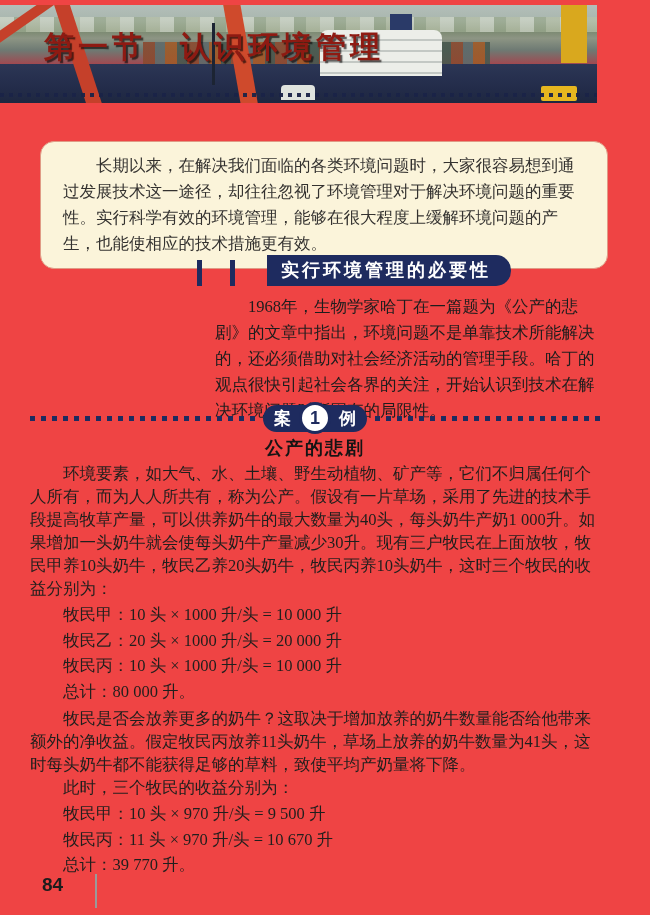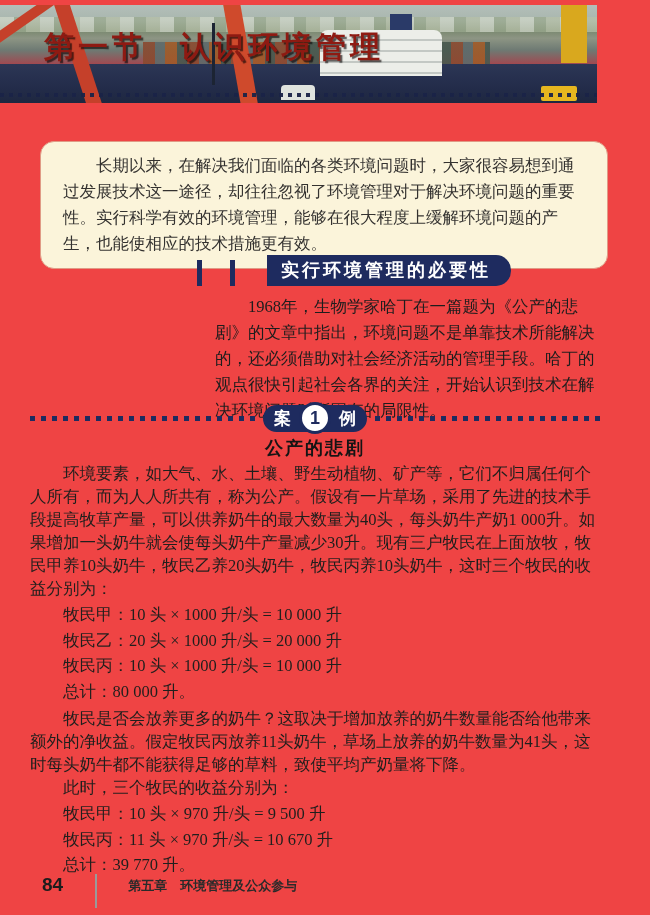--- a/index.html
+++ b/index.html
@@ -164,16 +164,15 @@
     <div class="calc-block">
       <div class="calc">牧民甲：10 头 × 970 升/头 = 9 500 升</div>
       <div class="calc">牧民丙：11 头 × 970 升/头 = 10 670 升</div>
       <div class="calc">总计：39 770 升。</div>
     </div>
   </div>
 
   <div class="footer">
     <span class="pagenum">84</span>
     <span class="rule"></span>
-    <span class="chapter">第五章　环境管理及公众参与</span>
   </div>
 
 </div>
 
 </body></html>

